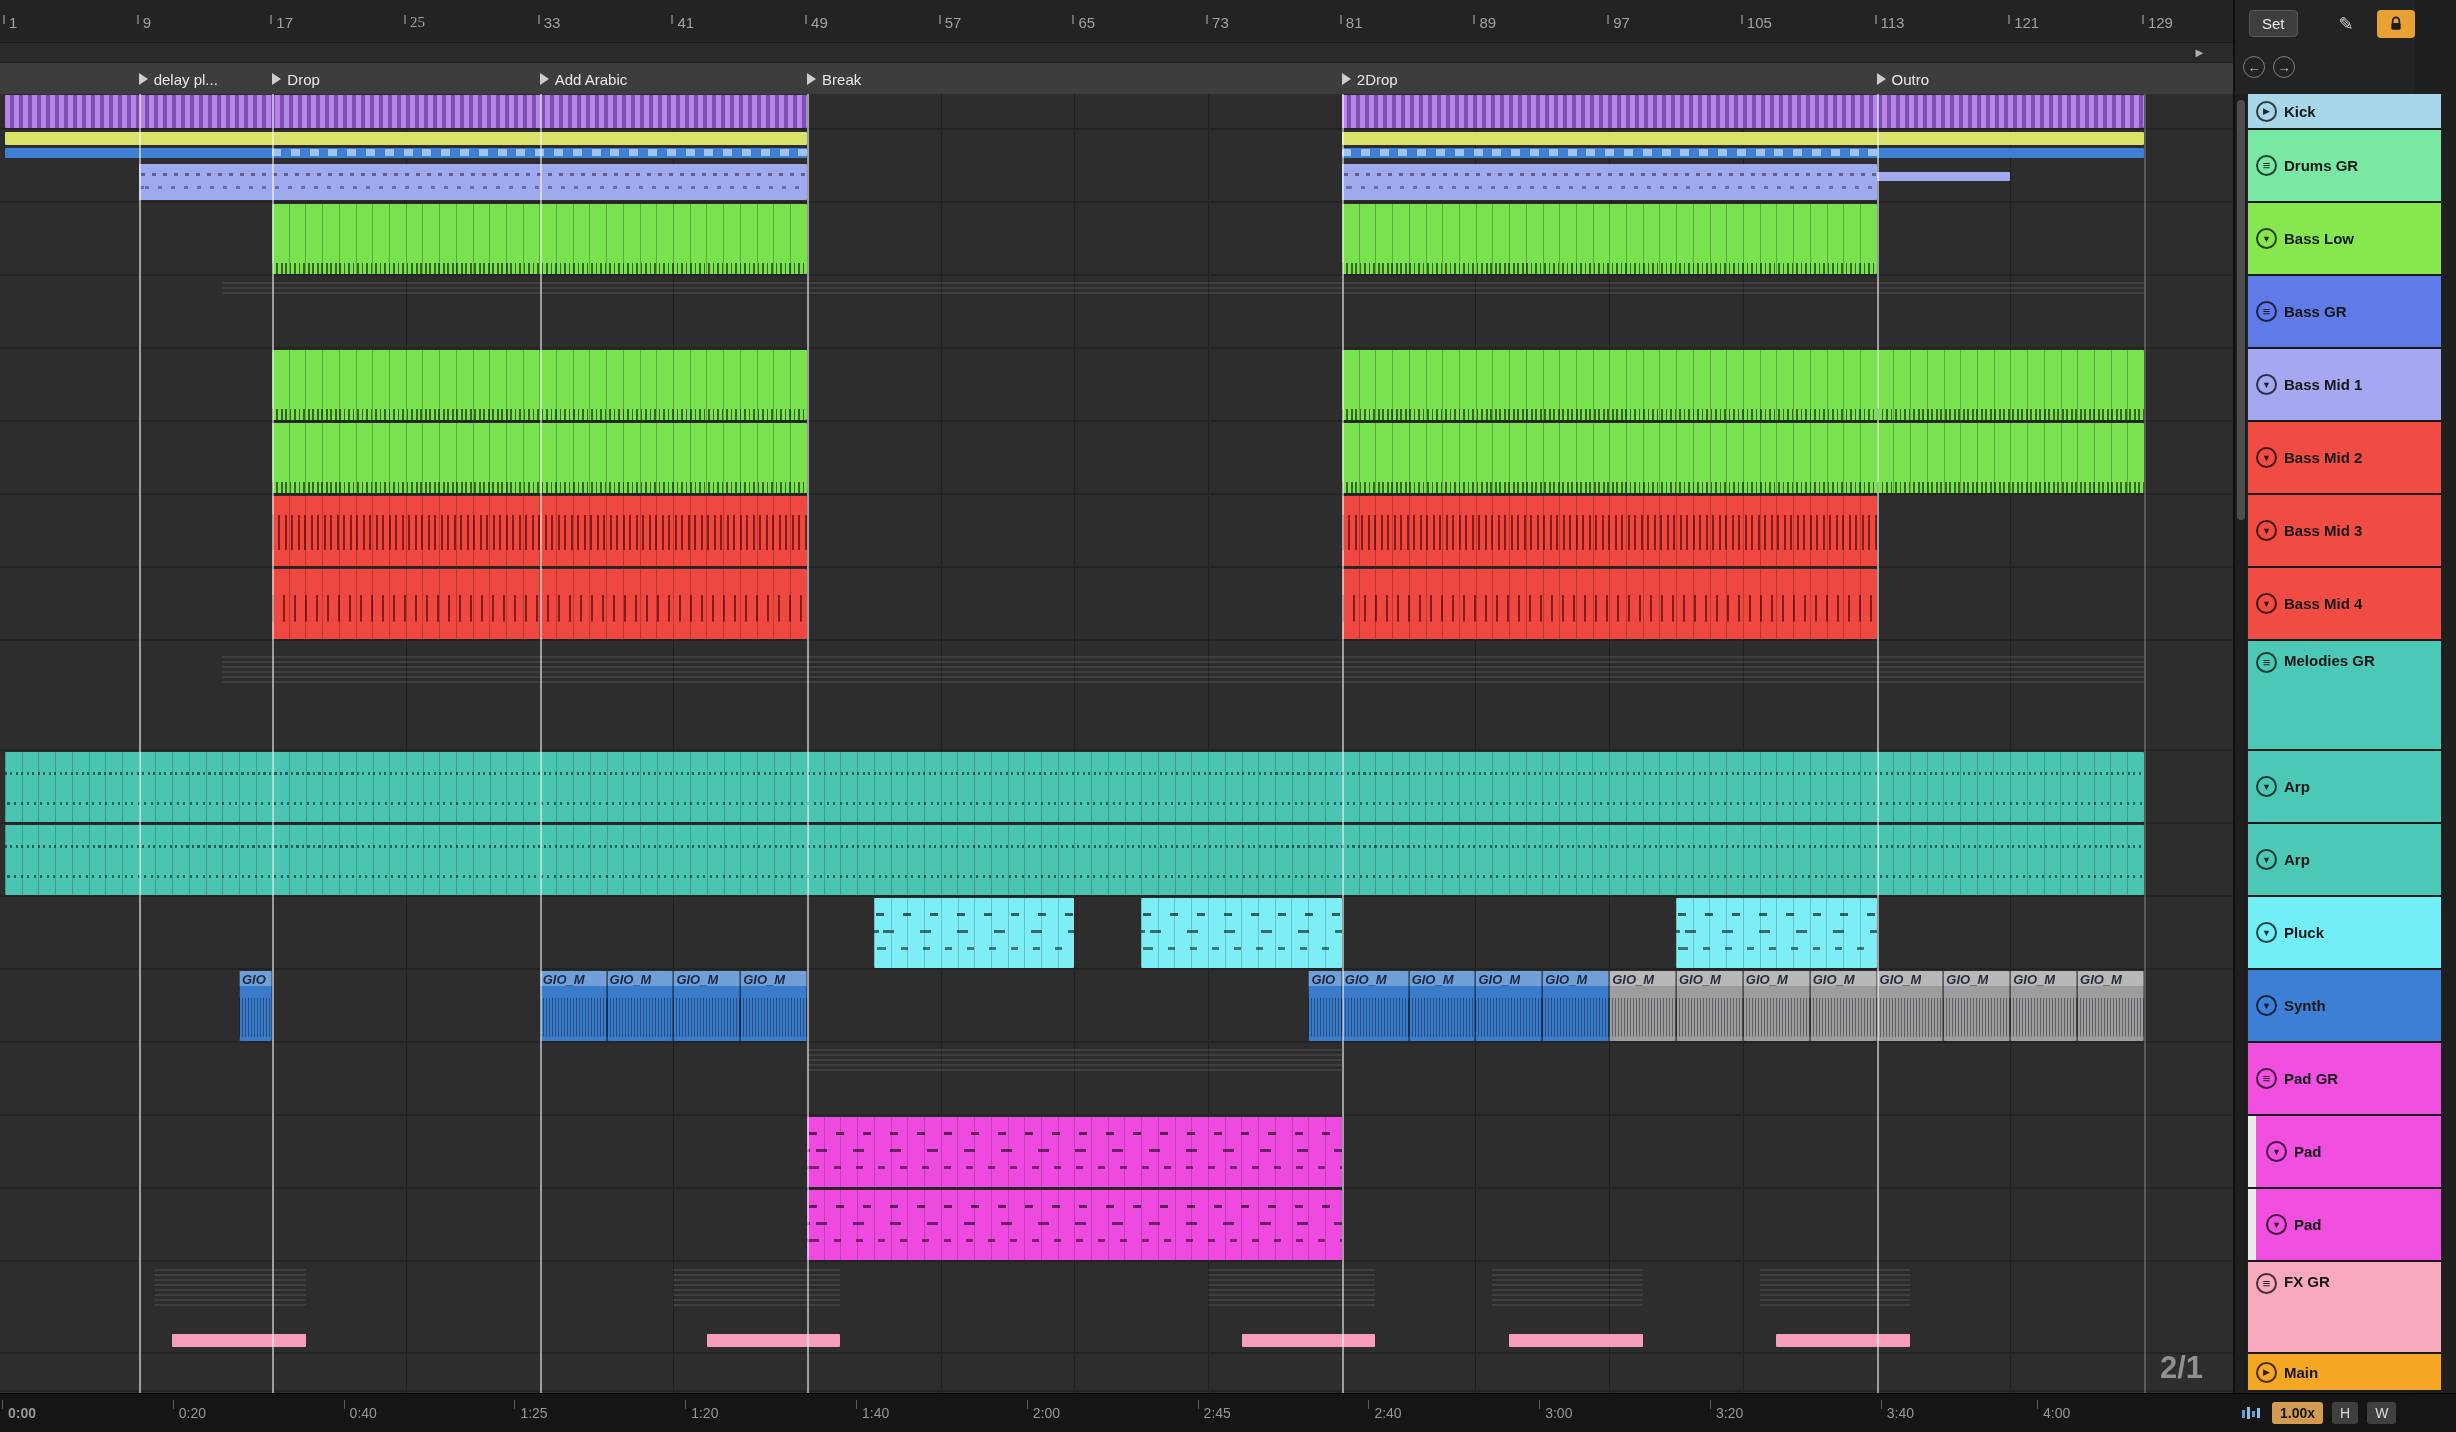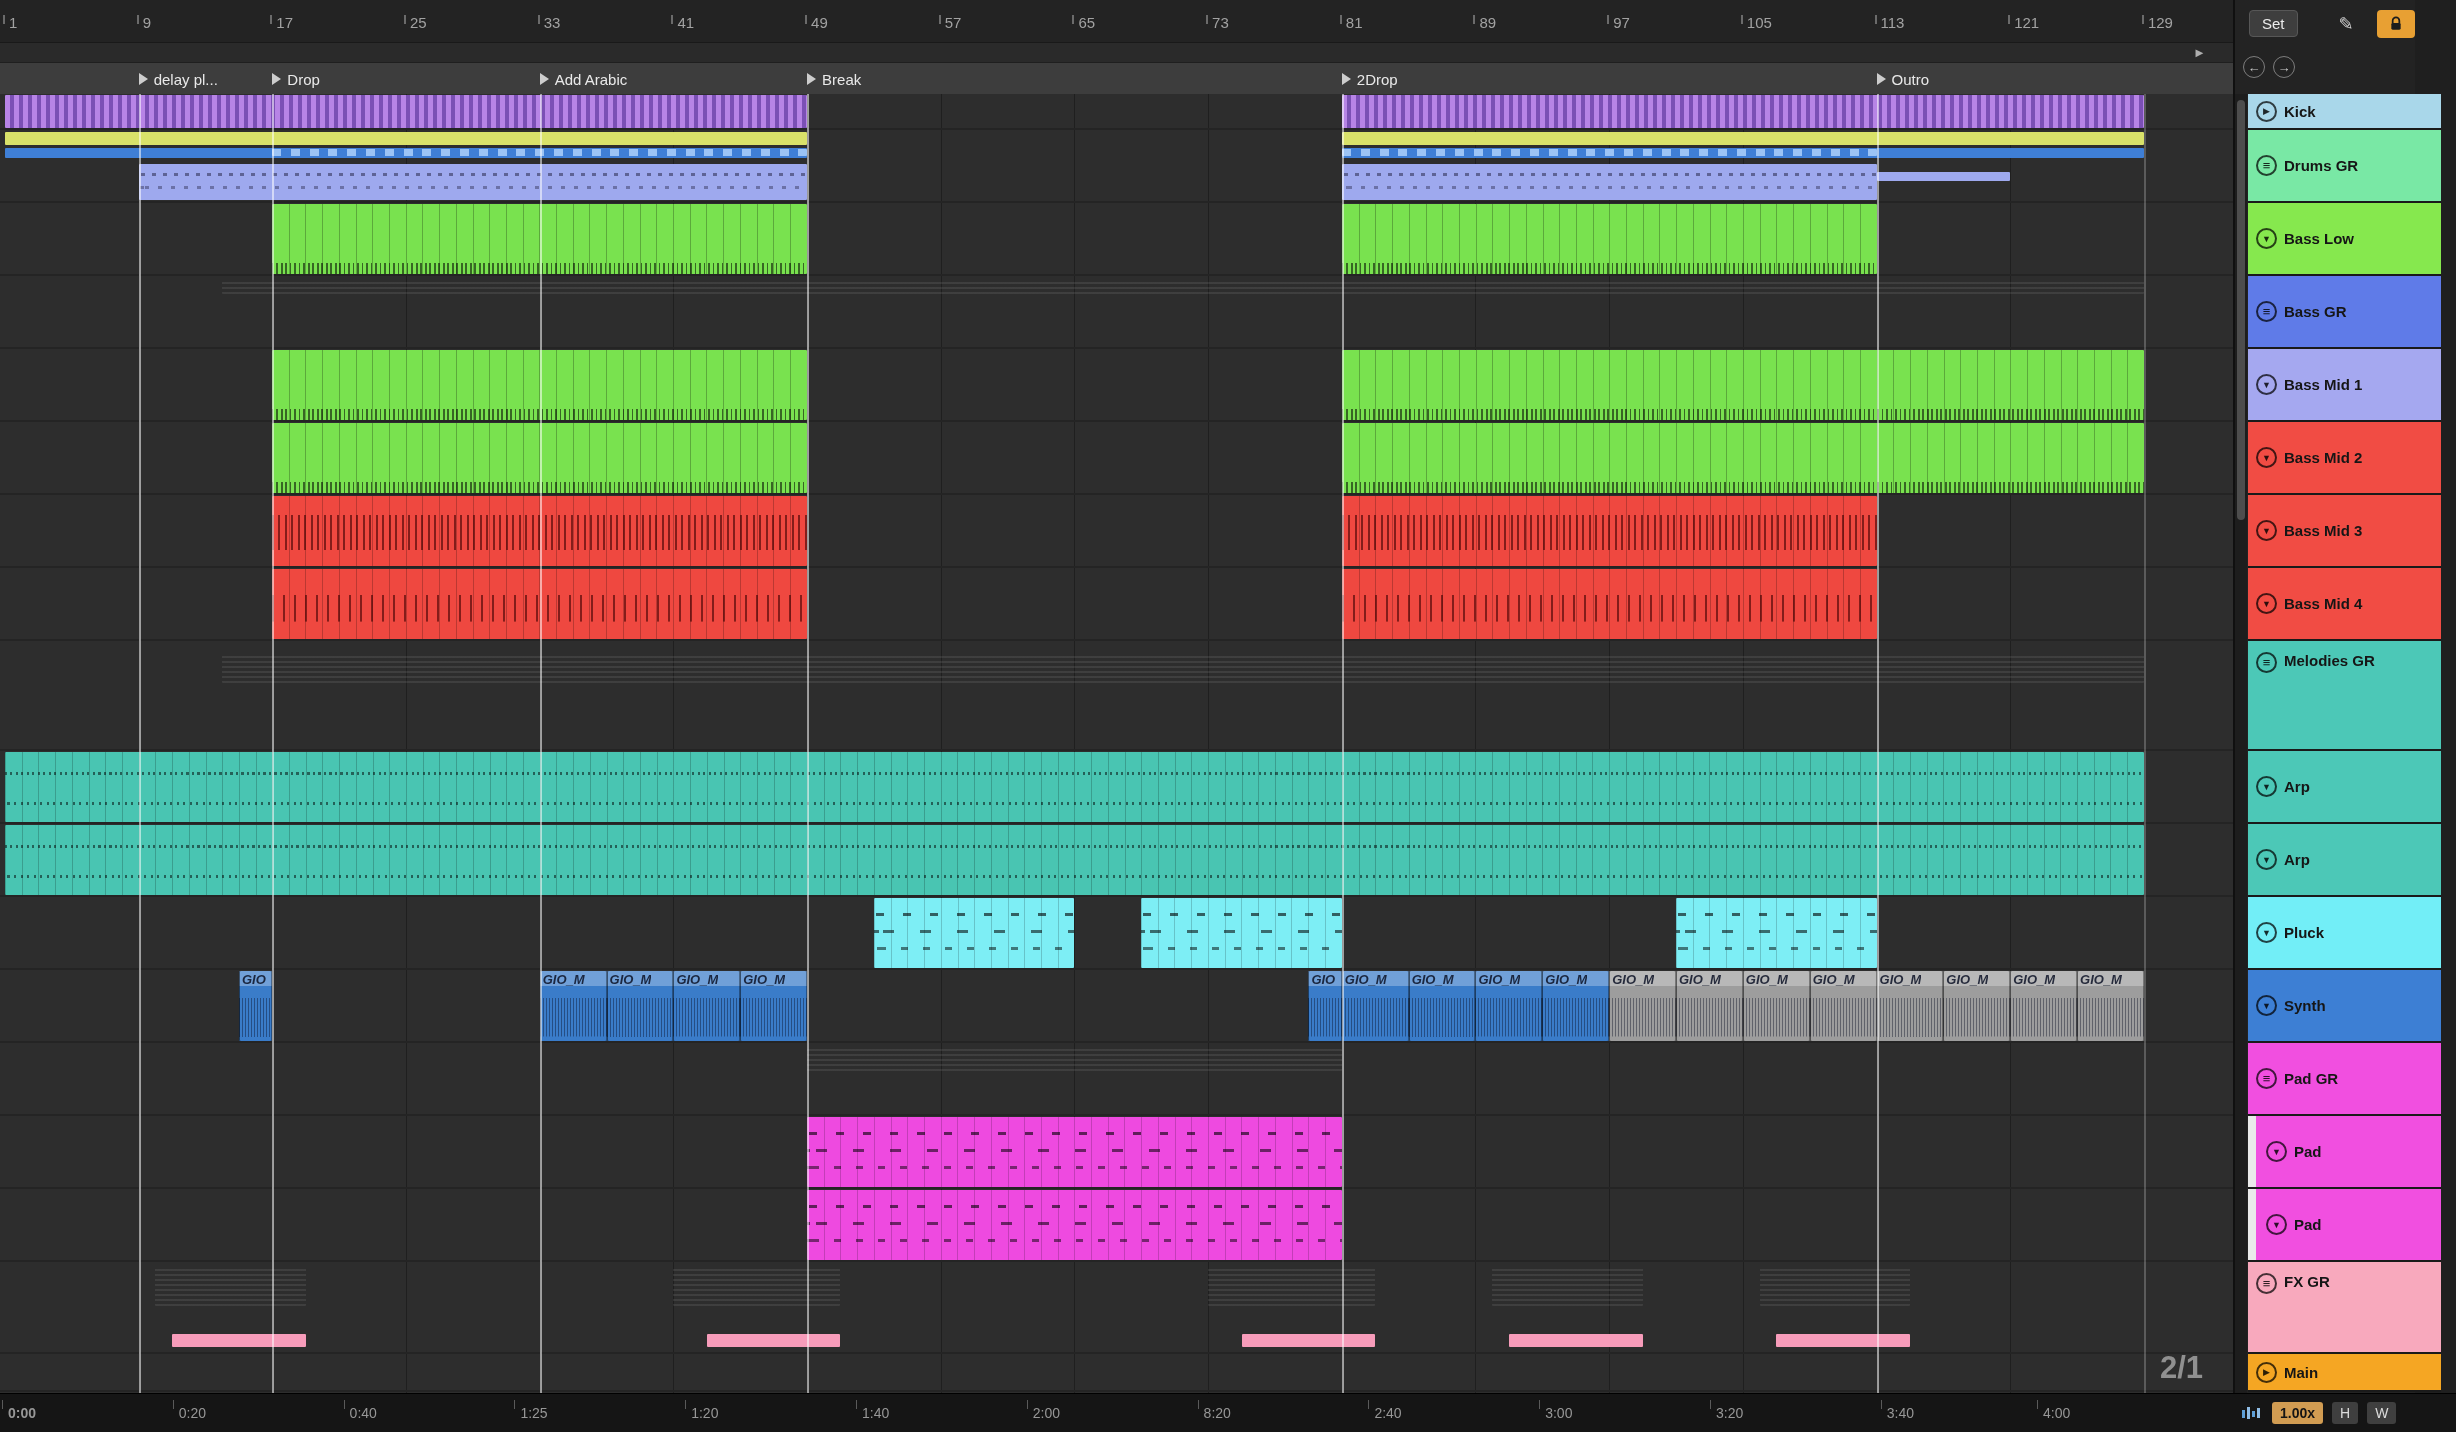--- a/index.html
+++ b/index.html
@@ -98,21 +98,21 @@
 </head>
 <body>
 
 <div id="app">
 
   <div id="arr-header">
     <div id="bar-ruler">
         <div class="bar-num" style="left: 9px;">1</div>
         <div class="bar-num" style="left: 142.68px;">9</div>
         <div class="bar-num" style="left: 276.36px;">17</div>
-        <div class="bar-num" style="left: 410.04px;">25</div>
+        <div class="bar-num" style="left: 410.04px; font-family: Liberation Serif, serif;">25</div>
         <div class="bar-num" style="left: 543.72px;">33</div>
         <div class="bar-num" style="left: 677.4px;">41</div>
         <div class="bar-num" style="left: 811.08px;">49</div>
         <div class="bar-num" style="left: 944.76px;">57</div>
         <div class="bar-num" style="left: 1078.44px;">65</div>
         <div class="bar-num" style="left: 1212.12px;">73</div>
         <div class="bar-num" style="left: 1345.8px;">81</div>
         <div class="bar-num" style="left: 1479.48px;">89</div>
         <div class="bar-num" style="left: 1613.16px;">97</div>
         <div class="bar-num" style="left: 1746.84px;">105</div>
@@ -416,21 +416,21 @@
       <span class="hw-box">H</span>
       <span class="hw-box">W</span>
     </div>
   <div class="time-label" style="left: 8px; font-weight: bold;">0:00</div>
       <div class="time-label" style="left: 178.8px;">0:20</div>
       <div class="time-label" style="left: 349.6px;">0:40</div>
       <div class="time-label" style="left: 520.4px;">1:25</div>
       <div class="time-label" style="left: 691.2px;">1:20</div>
       <div class="time-label" style="left: 862px;">1:40</div>
       <div class="time-label" style="left: 1032.8px;">2:00</div>
-      <div class="time-label" style="left: 1203.6px;">8:20</div>
+      <div class="time-label" style="left: 1203.6px;">2:45</div>
       <div class="time-label" style="left: 1374.4px;">2:40</div>
       <div class="time-label" style="left: 1545.2px;">3:00</div>
       <div class="time-label" style="left: 1716px;">3:20</div>
       <div class="time-label" style="left: 1886.8px;">3:40</div>
       <div class="time-label" style="left: 2000px; margin-left: 43px;">4:00</div>
     </div>
 
 </div>
 
 </body></html>

